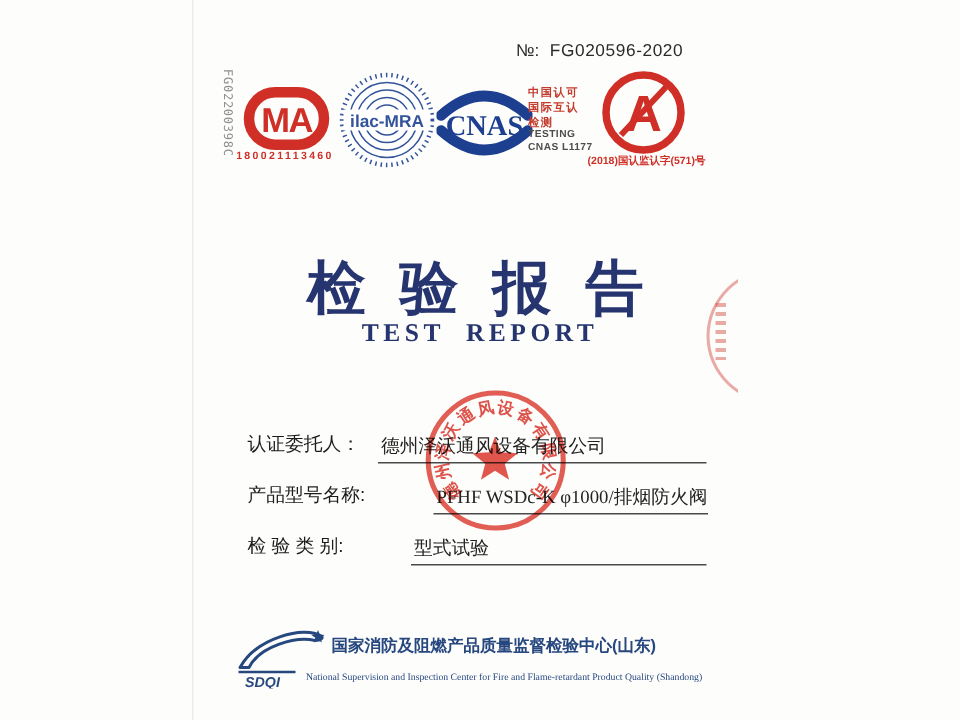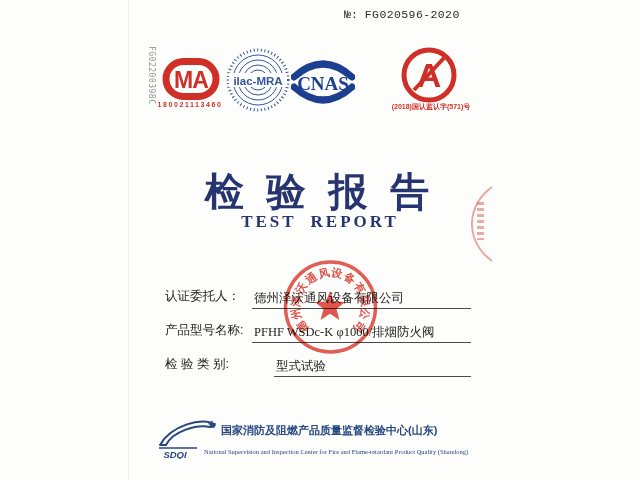--- a/index.html
+++ b/index.html
@@ -14,22 +14,22 @@
   
   .spine{
     position:absolute;left:147px;top:46px;height:90px;
     writing-mode:vertical-rl;text-orientation:mixed;
     font-family:"DejaVu Sans Mono",monospace;
     font-size:8px;color:#8f8f8f;letter-spacing:.5px;
   }
 
   
   .report-no{
-    position:absolute;left:344px;top:8px;
-    font-family:Liberation Mono, monospace;font-size:11.5px;color:#2b2b2b;
+    position:absolute;left:344px;top:28px;
+    font-family:Liberation Sans, sans-serif;font-size:11.5px;color:#2b2b2b;
   }
   .report-no .num{margin-left:7px;letter-spacing:.4px;}
 
   
   .logo-cma{position:absolute;left:162px;top:57px;width:58px;height:44px;}
   .cma-number{
     position:absolute;left:157px;top:101px;width:66px;text-align:center;
     color:#cf2f26;font-size:7px;font-weight:700;letter-spacing:1.6px;
   }
   .logo-ilac{position:absolute;left:226px;top:47px;width:64px;height:66px;}
@@ -56,21 +56,21 @@
 
   
   .form-row{position:absolute;left:165px;width:306px;display:flex;height:21px;}
   .form-row .lbl{
     flex:0 0 87px;font-size:12.5px;color:#1c1c1c;white-space:pre;
     font-weight:500;padding-bottom:2px;
   }
   .form-row .val-wrap{flex:1;border-bottom:1.2px solid #4a4a4a;padding:0 0 2px 2px;min-height:17px;}
   .form-row .val{font-size:12.5px;color:#232323;font-family:"Liberation Serif",serif;white-space:pre;}
   .row-1{top:288px;}
-  .row-2{top:322px;}
+  .row-2{top:322px;gap:37px;}
   .row-3{top:356px;gap:22px;}
 
   
   .seal{
     position:absolute;left:282px;top:258px;width:97px;height:98px;
     mix-blend-mode:multiply;opacity:.9;pointer-events:none;
   }
   .seal svg{position:absolute;left:0;top:0;}
   .seal-chars{position:absolute;inset:0;}
   .seal-char{
@@ -132,20 +132,27 @@
       <text x="32" y="37.5" text-anchor="middle" font-size="11.5" font-weight="800" fill="#32549b" font-family="Liberation Sans, sans-serif">ilac-MRA</text>
     </svg>
   </div>
 
   <div class="logo-cnas">
     <svg width="64" height="44" viewBox="0 0 64 44">
       <path d="M3 17 Q 32 -9 61 17" fill="none" stroke="#1d3f8f" stroke-width="7" stroke-linecap="round"></path>
       <path d="M3 27 Q 32 53 61 27" fill="none" stroke="#1d3f8f" stroke-width="7" stroke-linecap="round"></path>
       <text x="32" y="30" text-anchor="middle" font-size="19" font-weight="900" fill="#1d3f8f" font-family="Liberation Serif, serif">CNAS</text>
     </svg>
+  </div>
+  <div class="cnas-text">
+    <span class="zh">中国认可</span>
+    <span class="zh">国际互认</span>
+    <span class="zh">检测</span>
+    <span class="en">TESTING</span>
+    <span class="en">CNAS L1177</span>
   </div>
 
   <div class="logo-cal">
     <svg width="60" height="58" viewBox="0 0 60 58">
       <circle cx="30" cy="29" r="25" fill="none" stroke="#cf2f26" stroke-width="5"></circle>
       <text x="30" y="41" text-anchor="middle" font-size="34" font-weight="900" fill="#cf2f26" font-family="Liberation Sans, sans-serif">A</text>
       <line x1="15" y1="44" x2="45" y2="12" stroke="#cf2f26" stroke-width="4"></line>
     </svg>
   </div>
   <div class="cal-caption">(2018)国认监认字(571)号</div>

